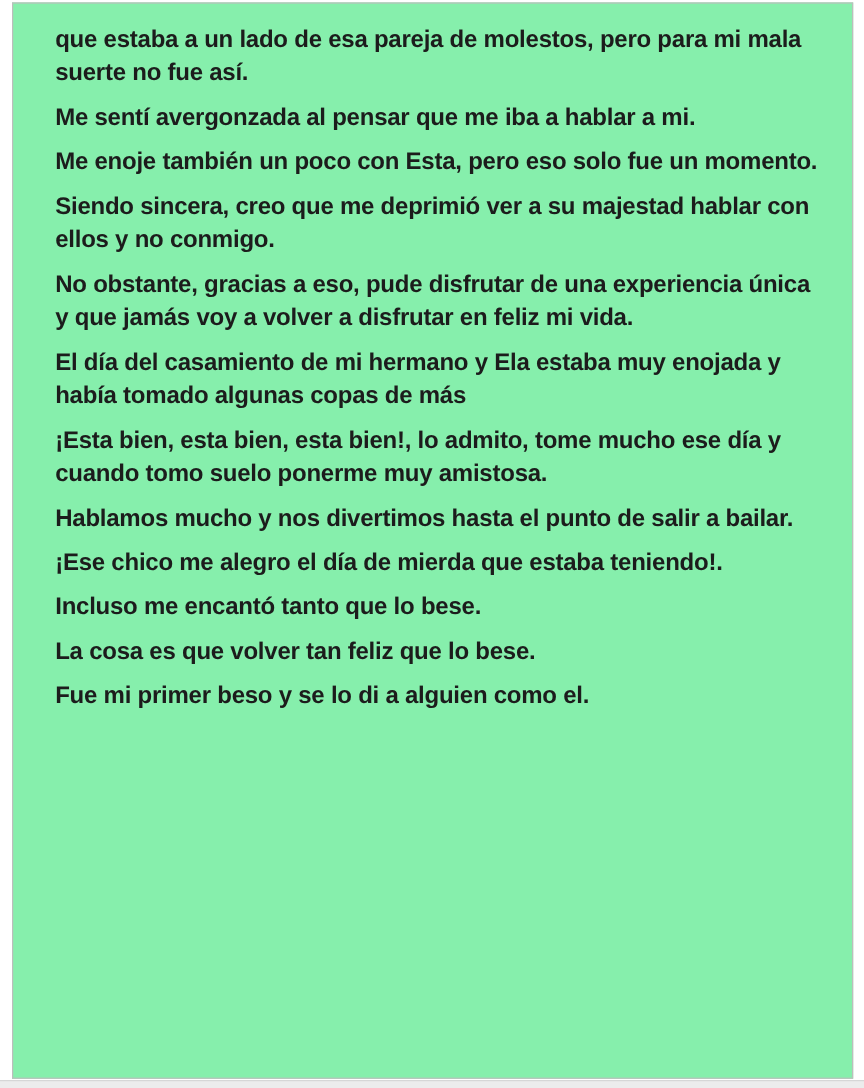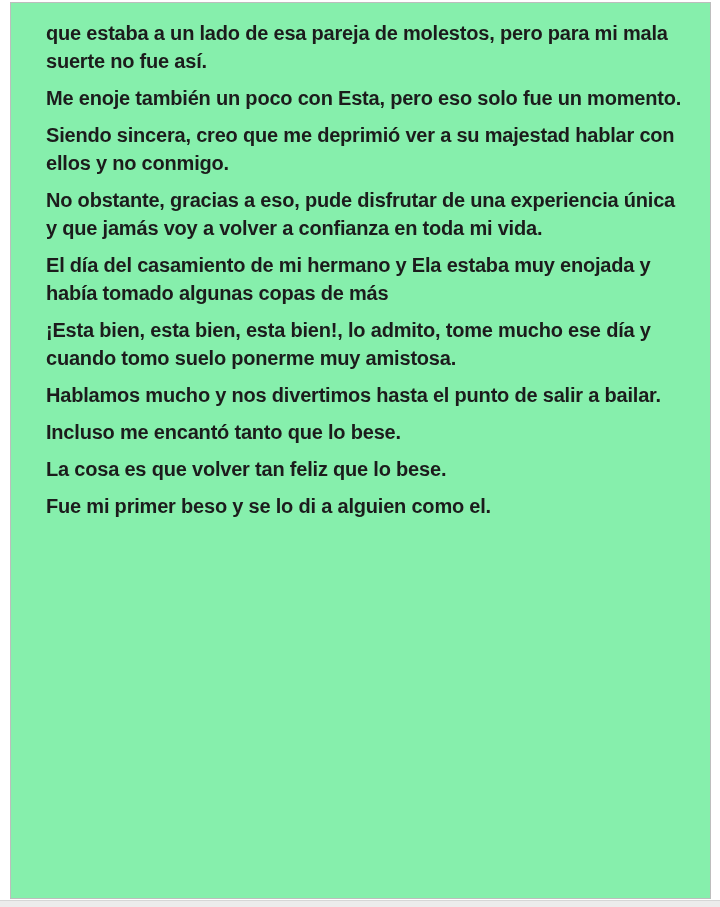--- a/index.html
+++ b/index.html
@@ -49,25 +49,27 @@
     border-top: 1px solid #d6d6d6;
   }
 </style>
 </head>
 <body>
 
 <div class="viewport">
   <div class="page">
     <div class="text-column">
         <p class="para">que estaba a un lado de esa pareja de molestos, pero para mi mala suerte no fue así.</p>
+        <p class="para">Me sentí avergonzada al pensar que me iba a hablar a mi.</p>
         <p class="para">Me enoje también un poco con Esta, pero eso solo fue un momento.</p>
         <p class="para">Siendo sincera, creo que me deprimió ver a su majestad hablar con ellos y no conmigo.</p>
-        <p class="para">No obstante, gracias a eso, pude disfrutar de una experiencia única y que jamás voy a volver a confianza en toda mi vida.</p>
+        <p class="para">No obstante, gracias a eso, pude disfrutar de una experiencia única y que jamás voy a volver a disfrutar en feliz mi vida.</p>
         <p class="para">El día del casamiento de mi hermano y Ela estaba muy enojada y había tomado algunas copas de más</p>
         <p class="para">¡Esta bien, esta bien, esta bien!, lo admito, tome mucho ese día y cuando tomo suelo ponerme muy amistosa.</p>
         <p class="para">Hablamos mucho y nos divertimos hasta el punto de salir a bailar.</p>
+        <p class="para">¡Ese chico me alegro el día de mierda que estaba teniendo!.</p>
         <p class="para">Incluso me encantó tanto que lo bese.</p>
         <p class="para">La cosa es que volver tan feliz que lo bese.</p>
         <p class="para">Fue mi primer beso y se lo di a alguien como el.</p>
       </div>
   </div>
   <div class="bottom-strip"></div>
 </div>
 
 </body></html>

